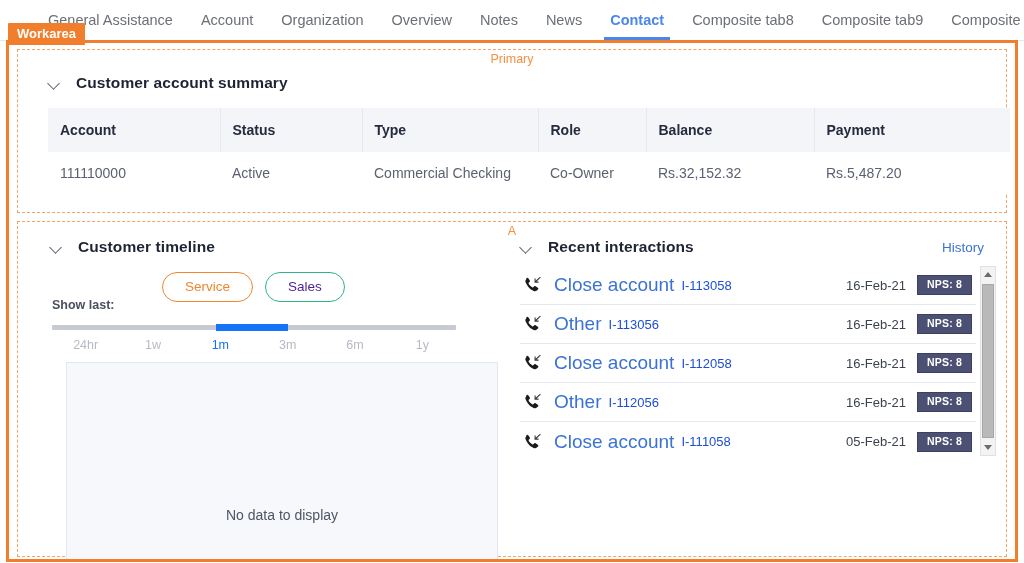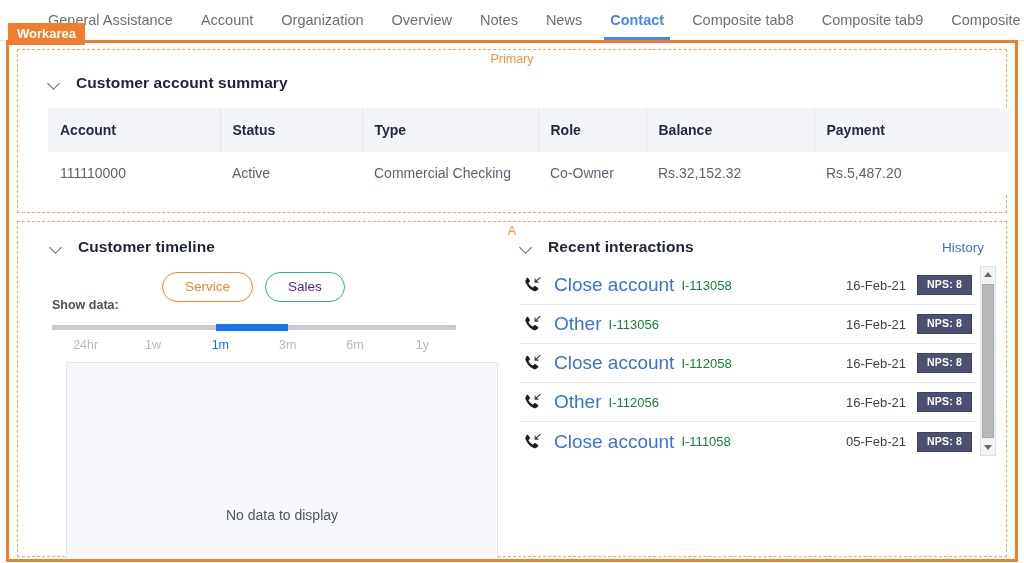--- a/index.html
+++ b/index.html
@@ -255,21 +255,21 @@
     display: flex;
     align-items: center;
   }
   .ri-subject {
     font-size: 19px;
     color: #3b73d4;
     cursor: pointer;
   }
   .ri-id {
     font-size: 13px;
-    color: #15803d;
+    color: #1d4ed8;
     margin-left: 7px;
   }
   .ri-spacer { flex: 1; }
   .ri-date {
     font-size: 13px;
     color: #3d4250;
     margin-right: 11px;
     white-space: nowrap;
   }
   .nps {
@@ -390,21 +390,21 @@
             <span class="chev"></span>
             <span class="section-title reg">Customer timeline</span>
           </div>
         </div>
 
         <div class="toggle-row">
           <div class="pill service">Service</div>
           <div class="pill sales">Sales</div>
         </div>
 
-        <div class="showlast">Show data:</div>
+        <div class="showlast">Show last:</div>
 
         <div class="slider-wrap">
           <div class="slider-track">
             <div class="slider-fill"></div>
           </div>
           <div class="slider-ticks" id="slider-ticks">
               <div class="tick">24hr</div>
               <div class="tick">1w</div>
               <div class="tick active">1m</div>
               <div class="tick">3m</div>

